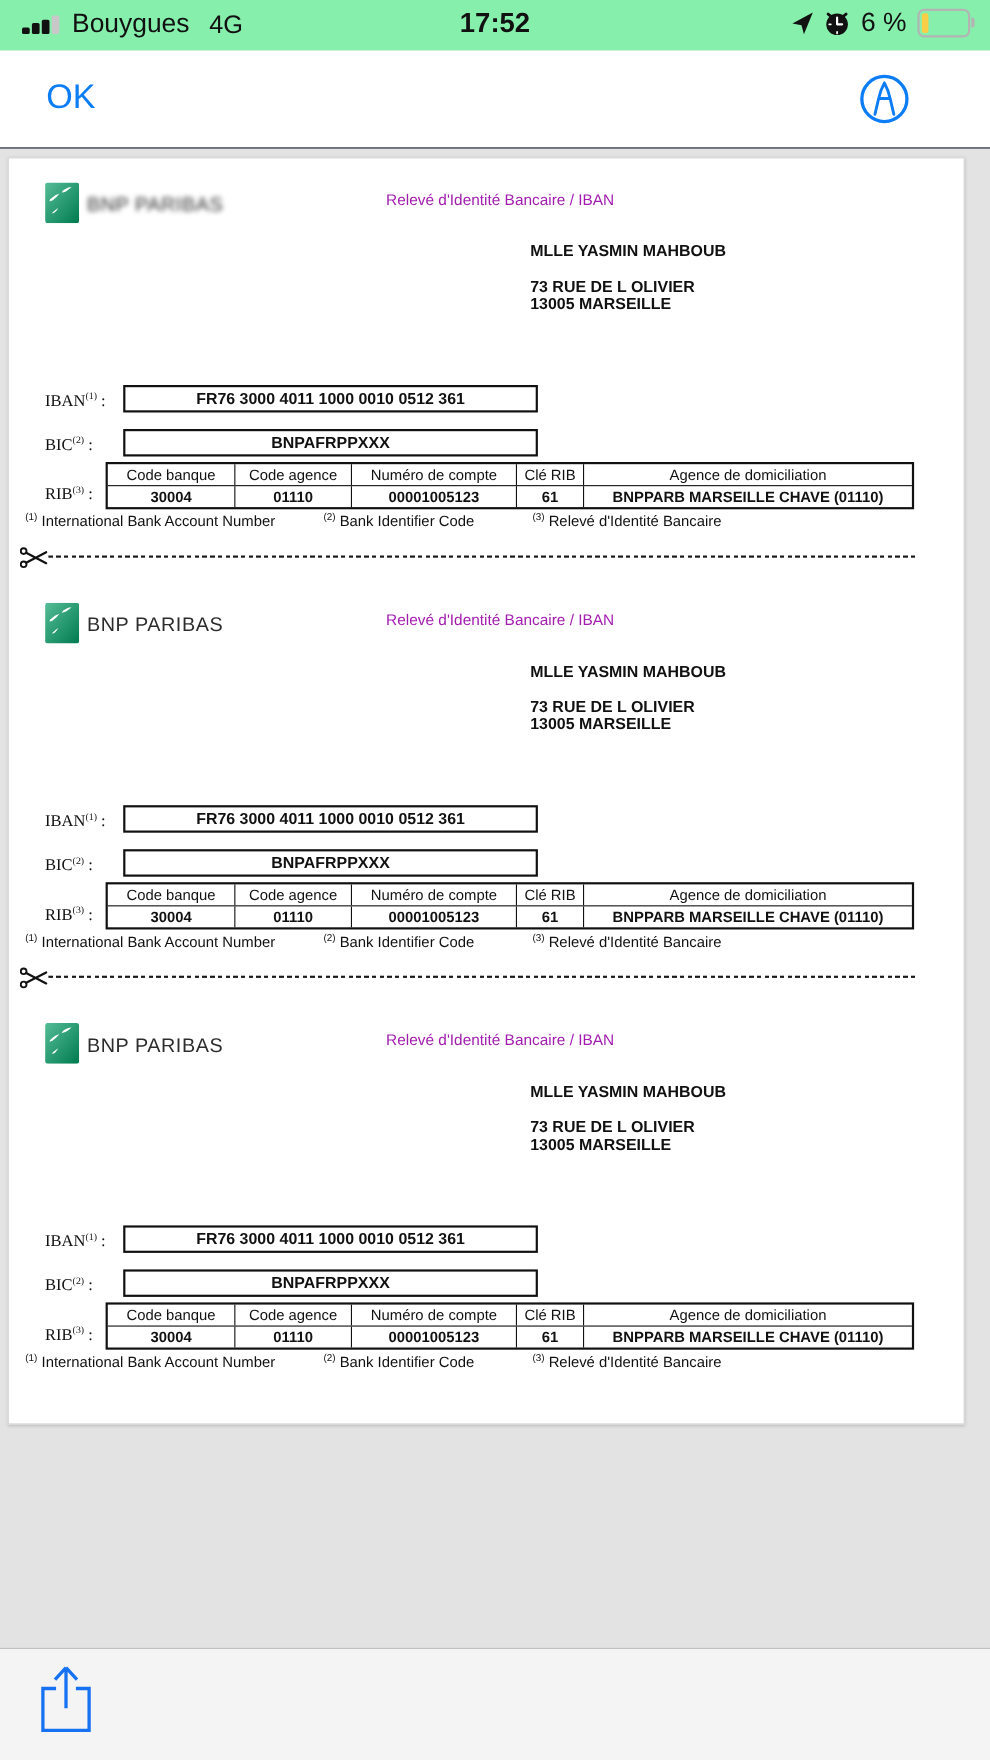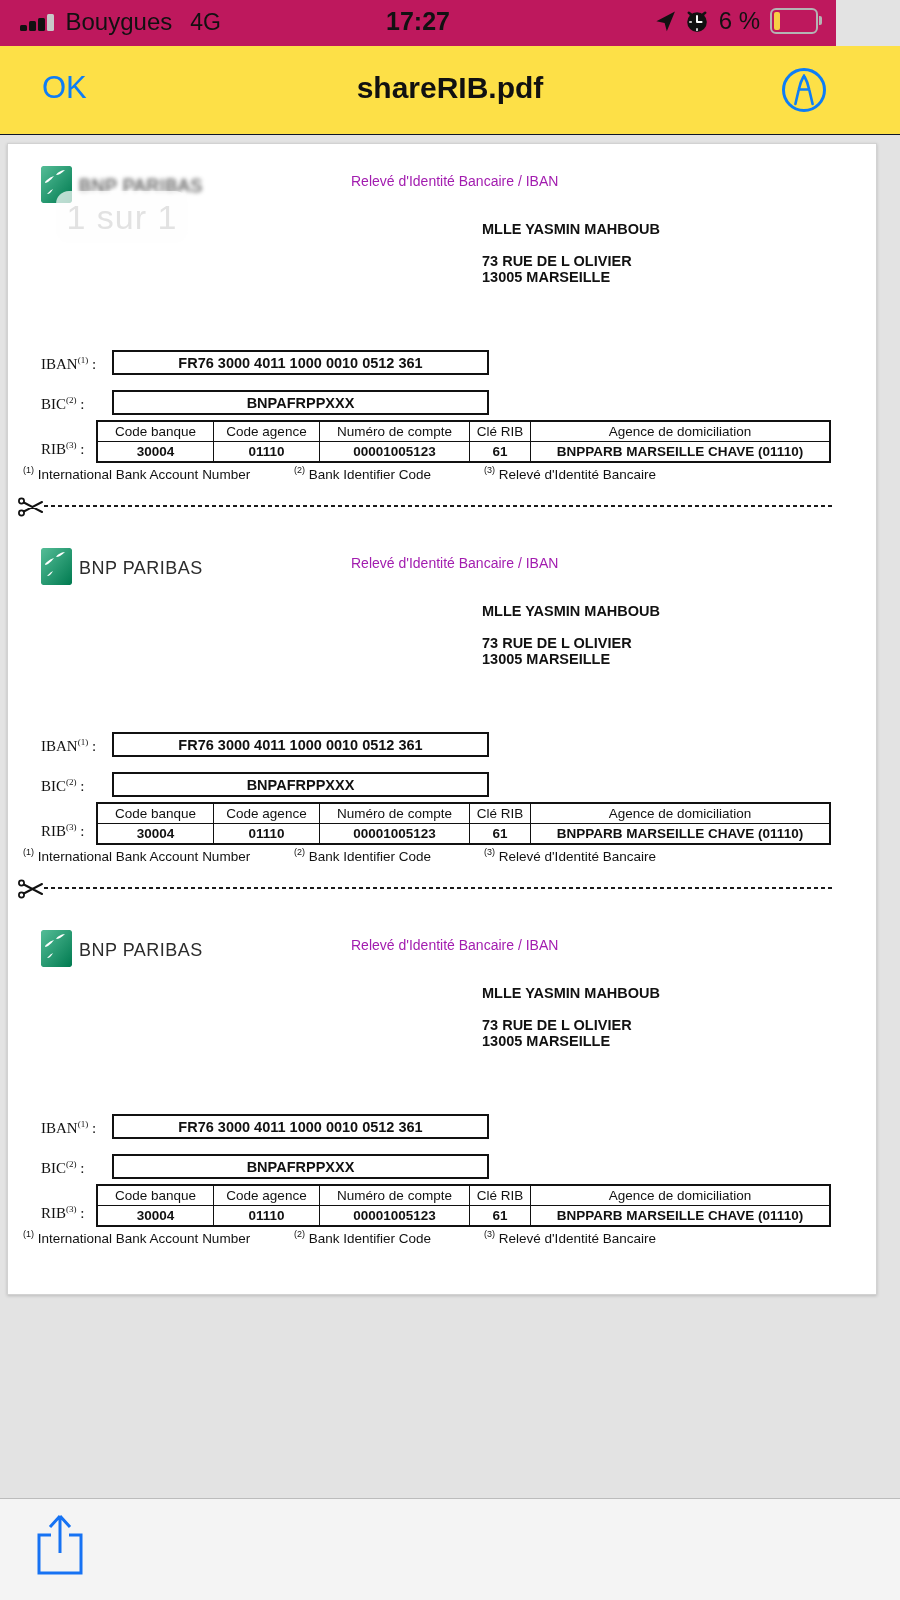--- a/index.html
+++ b/index.html
@@ -1,33 +1,33 @@
 <!DOCTYPE html>
 <html><head>
 <meta charset="utf-8">
 <style>
   html,body{margin:0;padding:0;width:900px;height:1600px;overflow:hidden;
     font-family:"Liberation Sans","DejaVu Sans",sans-serif;background:#e3e3e3;}
   
-  #status-bar{position:absolute;top:0;left:0;width:836px;height:46px;background:#be185d;}
+  #status-bar{position:absolute;top:0;left:0;width:900px;height:46px;background:#86efac;}
   .sb-left{position:absolute;left:20px;top:8px;display:flex;align-items:center;gap:10px;}
   .sig{display:flex;align-items:flex-end;gap:2.5px;height:17px;margin-right:2px;}
   .sig i{display:block;width:6.5px;border-radius:1.5px;background:#111;}
   .sig i:nth-child(1){height:6px}.sig i:nth-child(2){height:9.5px}
   .sig i:nth-child(3){height:13px}.sig i:nth-child(4){height:16.5px;background:#c8c8c8;}
   .carrier{font-size:24px;color:#111;}
   .net{font-size:23px;color:#111;margin-left:8px;}
   .sb-time{position:absolute;left:0;right:0;top:7px;text-align:center;font-size:25px;font-weight:600;color:#111;}
   .sb-right{position:absolute;right:18px;top:7px;display:flex;align-items:center;gap:8px;}
   .pct{font-size:24px;color:#111;margin:0 2px 0 2px;}
   .batt{position:relative;width:44px;height:22px;border:2px solid #b4b4b4;border-radius:6px;}
   .batt .fill{position:absolute;left:2px;top:2px;bottom:2px;width:6px;background:#f7ce46;border-radius:2px;}
   .batt .cap{position:absolute;right:-6px;top:6px;width:3px;height:9px;background:#b4b4b4;border-radius:0 2px 2px 0;}
   
-  #nav-bar{position:absolute;top:46px;left:0;width:900px;height:88px;background:#fde047;border-bottom:6px solid #0f172a;}
+  #nav-bar{position:absolute;top:46px;left:0;width:900px;height:88px;background:#ffffff;border-bottom:6px solid #0f172a;}
   .nav-done{position:absolute;left:42px;top:24px;font-size:31px;font-weight:500;color:#0d7df6;cursor:pointer;}
   .nav-title{position:absolute;left:0;right:0;top:25px;text-align:center;font-size:30px;font-weight:600;color:#111;}
   .nav-markup{position:absolute;right:72px;top:20px;width:48px;height:48px;cursor:pointer;}
   
   #pdf-area{position:absolute;top:135px;left:0;width:900px;height:1363px;background:#e3e3e3;}
   #pdf-page{position:absolute;left:7px;top:8px;width:868px;height:1150px;background:#fff;
     border:1px solid #d2d2d2;box-shadow:0 1px 3px rgba(0,0,0,.18);}
   
   .rib-section{position:absolute;left:0;width:868px;height:383px;color:#111;}
   .logo{position:absolute;left:33px;top:0;display:flex;align-items:flex-start;}
@@ -73,42 +73,41 @@
   <div class="sb-left">
     <span class="sig">
         <i></i>
         <i></i>
         <i></i>
         <i></i>
       </span>
     <span class="carrier">Bouygues</span>
     <span class="net">4G</span>
   </div>
-  <div class="sb-time">17:27</div>
+  <div class="sb-time">17:52</div>
   <div class="sb-right">
     <svg width="22" height="22" viewBox="0 0 16 16">
       <path d="M14.5 1 L1 8.2 L7 9.4 L8.6 15.4 Z" fill="#111"></path>
     </svg>
     <svg width="24" height="24" viewBox="0 0 22 22">
       <circle cx="11" cy="12" r="9" fill="#111"></circle>
       <path d="M3.5 3.5 L6.5 5.8 M18.5 3.5 L15.5 5.8" stroke="#111" stroke-width="2.4" stroke-linecap="round"></path>
       <path d="M11 12 L11 6.4 M11 12 L15.2 12" stroke="#fff" stroke-width="1.8" stroke-linecap="round"></path>
       <path d="M11 19.6 L11 18.2 M4.4 12 L5.8 12" stroke="#fff" stroke-width="1.4" stroke-linecap="round"></path>
     </svg>
     <span class="pct">6 %</span>
     <span class="batt">
         <span class="fill"></span>
         <span class="cap"></span>
       </span>
   </div>
 </div>
 
 <div id="nav-bar">
   <span class="nav-done">OK</span>
-  <div class="nav-title">shareRIB.pdf</div>
   <div class="nav-markup">
     <svg width="48" height="48" viewBox="0 0 48 48">
       <circle cx="24" cy="24" r="20.5" fill="none" stroke="#0d7df6" stroke-width="3"></circle>
       <path d="M24 9.5 C26.2 13.5 28.2 18.5 29.2 23.5 L32.6 38 M24 9.5 C21.8 13.5 19.8 18.5 18.8 23.5 L15.4 38 M19 23.5 L29 23.5" fill="none" stroke="#0d7df6" stroke-width="2.6" stroke-linecap="round" stroke-linejoin="round"></path>
     </svg>
   </div>
 </div>
 
 <div id="pdf-area">
   <div id="pdf-page">
@@ -122,23 +121,20 @@
                 <stop offset="1" stop-color="#007a50"></stop>
               </linearGradient>
             </defs>
           <rect width="31" height="37" rx="2" fill="url(#g1)"></rect>
           <path d="M18 6 q3 -2 6 -2 q-2 2 -5 4 q-2 1 -4 1 q1 -2 3 -3 Z" fill="#fff"></path>
           <path d="M6 14 q3 -3 7 -4 q-2 3 -6 6 q-2 1 -3 1 q0 -2 2 -3 Z" fill="#fff"></path>
           <path d="M8 26 q2 -2 4 -3 q-1 2 -3 4 q-1 1 -3 1 q1 -1 2 -2 Z" fill="#fff"></path>
         </svg>
         <span class="brand-text">BNP PARIBAS</span>
       </div>
-      <div class="watermark">
-        <span>1 sur 1</span>
-      </div>
       <div class="doc-title">Relevé d'Identité Bancaire / IBAN</div>
       <div class="addr">
         <div class="nm">MLLE YASMIN MAHBOUB</div>
         <div>73 RUE DE L OLIVIER</div>
         <div>13005 MARSEILLE</div>
       </div>
       <div class="fld-lbl lbl-iban"><span>IBAN</span><sup>(1)</sup> <span>:</span></div>
       <div class="fld-box box-iban">FR76 3000 4011 1000 0010 0512 361</div>
       <div class="fld-lbl lbl-bic"><span>BIC</span><sup>(2)</sup> <span>:</span></div>
       <div class="fld-box box-bic">BNPAFRPPXXX</div>

